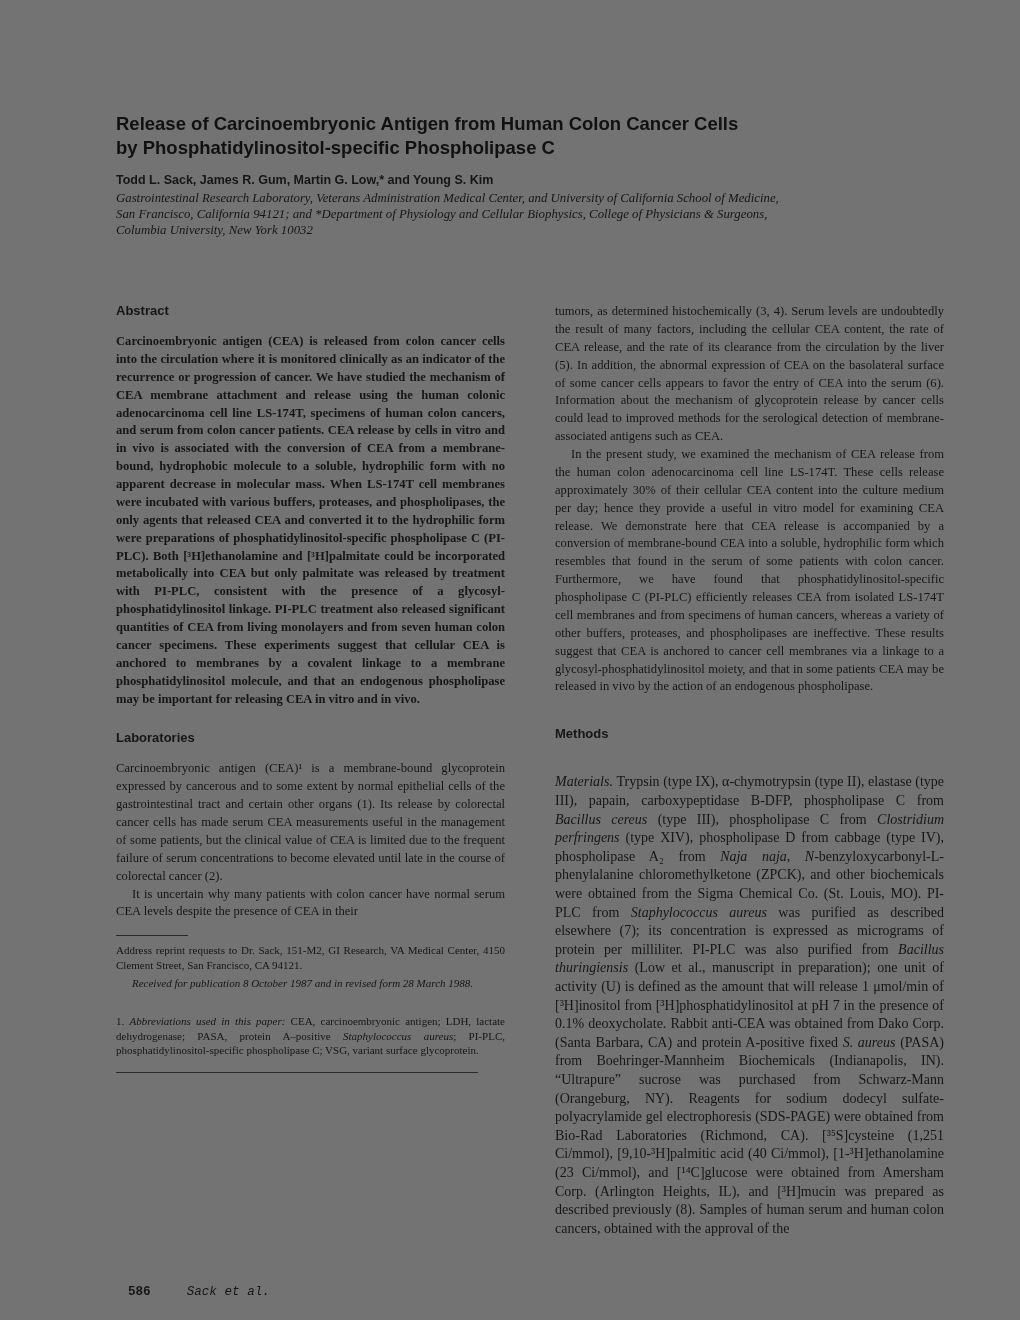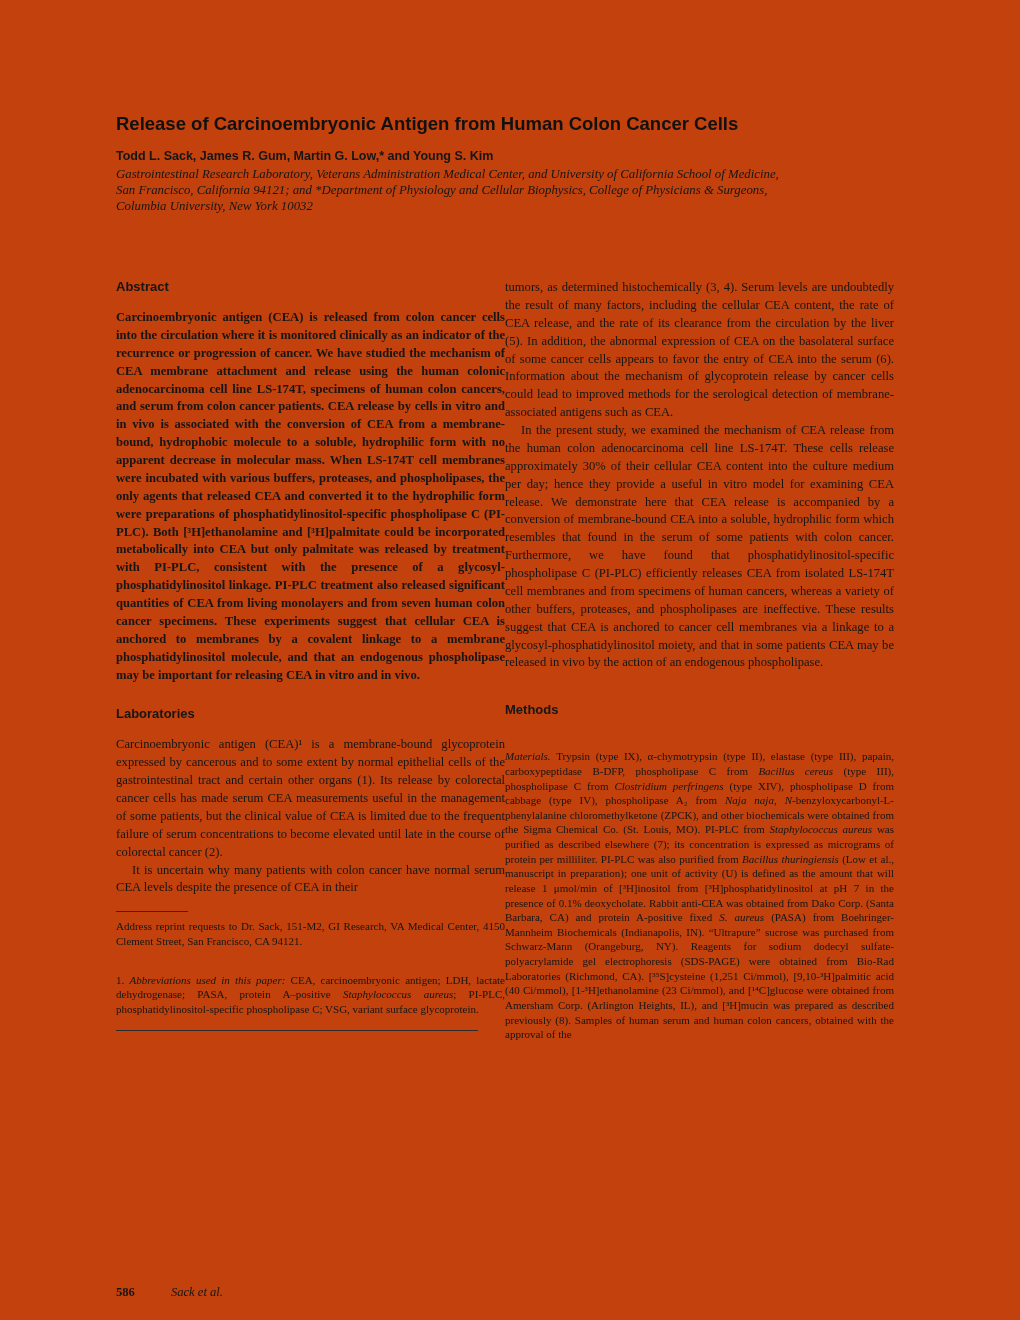--- a/index.html
+++ b/index.html
@@ -6,21 +6,21 @@
   html, body { margin: 0; padding: 0; }
   body {
     width: 1020px; height: 1320px;
     background: #f6f5f1;
     font-family: "Liberation Serif", serif;
     color: #161616;
   }
   .page {
     position: relative;
     width: 1020px; height: 1320px;
-    background: #c2410c;
+    background: #737373;
     overflow: hidden;
   }
   .inner { position: absolute; left: 116px; top: 112px; width: 828px; }
 
   .title {
     margin: 0;
     font-family: "Liberation Sans", sans-serif;
     font-weight: bold;
     font-size: 18.5px;
     line-height: 1.3;
@@ -35,21 +35,21 @@
     font-size: 12.5px;
   }
   .affiliation {
     margin-top: 4px;
     font-style: italic;
     font-size: 12.8px;
     line-height: 1.25;
   }
   .affiliation-line { display: block; }
 
-  .columns { display: flex; margin-top: 64px; }
+  .columns { display: flex; gap: 50px; margin-top: 64px; }
   .col { width: 389px; }
 
   .section-heading {
     margin: 0 0 15px 0;
     font-family: "Liberation Sans", sans-serif;
     font-size: 13px;
     font-weight: bold;
   }
   .section-heading.introduction { margin-top: 22px; }
   .section-heading.methods { margin-top: 30px; margin-bottom: 32px; }
@@ -81,44 +81,46 @@
   .italic { font-style: italic; }
 
   .journal-rule {
     width: 93%; height: 0;
     border-top: 1px solid #2a2a2a;
     margin: 14px 0 7px 0;
   }
   .journal-line { font-size: 11px; line-height: 1.5; }
 
   .small-para {
-    font-size: 11px;
+    font-size: 14px;
     line-height: 1.33;
     text-align: justify;
     hyphens: auto; -webkit-hyphens: auto;
   }
   em { font-style: italic; }
 
   .page-footer {
     position: absolute;
-    left: 116px; top: 1285px;
+    left: 128px; top: 1285px;
     font-size: 12.6px;
+    font-family: Liberation Mono, monospace;
   }
   .page-number { font-weight: bold; margin-right: 36px; }
   .footer-authors { font-style: italic; }
 </style>
 </head>
 <body>
 
 <div class="page">
   <div class="inner">
 
     <header class="paper-header">
       <h1 class="title">
         <span class="title-line">Release of Carcinoembryonic Antigen from Human Colon Cancer Cells</span>
+        <span class="title-line">by Phosphatidylinositol-specific Phospholipase C</span>
       </h1>
       <div class="authors">Todd L. Sack, James R. Gum, Martin G. Low,* and Young S. Kim</div>
       <div class="affiliation">
         <span class="affiliation-line">Gastrointestinal Research Laboratory, Veterans Administration Medical Center, and University of California School of Medicine,</span>
         <span class="affiliation-line">San Francisco, California 94121; and *Department of Physiology and Cellular Biophysics, College of Physicians &amp; Surgeons,</span>
         <span class="affiliation-line">Columbia University, New York 10032</span>
       </div>
     </header>
 
     <div class="columns">
@@ -127,20 +129,21 @@
         <h2 class="section-heading">Abstract</h2>
         <p class="abstract">Carcinoembryonic antigen (CEA) is released from colon cancer cells into the circulation where it is monitored clinically as an indicator of the recurrence or progression of cancer. We have studied the mechanism of CEA membrane attachment and release using the human colonic adenocarcinoma cell line LS-174T, specimens of human colon cancers, and serum from colon cancer patients. CEA release by cells in vitro and in vivo is associated with the conversion of CEA from a membrane-bound, hydrophobic molecule to a soluble, hydrophilic form with no apparent decrease in molecular mass. When LS-174T cell membranes were incubated with various buffers, proteases, and phospholipases, the only agents that released CEA and converted it to the hydrophilic form were preparations of phosphatidylinositol-specific phospholipase C (PI-PLC). Both [³H]ethanolamine and [³H]palmitate could be incorporated metabolically into CEA but only palmitate was released by treatment with PI-PLC, consistent with the presence of a glycosyl-phosphatidylinositol linkage. PI-PLC treatment also released significant quantities of CEA from living monolayers and from seven human colon cancer specimens. These experiments suggest that cellular CEA is anchored to membranes by a covalent linkage to a membrane phosphatidylinositol molecule, and that an endogenous phospholipase may be important for releasing CEA in vitro and in vivo.</p>
 
         <h2 class="section-heading introduction">Laboratories</h2>
         <p class="body-para">Carcinoembryonic antigen (CEA)¹ is a membrane-bound glycoprotein expressed by cancerous and to some extent by normal epithelial cells of the gastrointestinal tract and certain other organs (1). Its release by colorectal cancer cells has made serum CEA measurements useful in the management of some patients, but the clinical value of CEA is limited due to the frequent failure of serum concentrations to become elevated until late in the course of colorectal cancer (2).</p>
         <p class="body-para indent">It is uncertain why many patients with colon cancer have normal serum CEA levels despite the presence of CEA in their</p>
 
         <div class="footnote-block">
           <div class="footnote-rule"></div>
           <p class="footnote">Address reprint requests to Dr. Sack, 151-M2, GI Research, VA Medical Center, 4150 Clement Street, San Francisco, CA 94121.</p>
+          <p class="footnote italic indent">Received for publication 8 October 1987 and in revised form 28 March 1988.</p>
           <p class="footnote abbrev"><span>1. </span><em>Abbreviations used in this paper:</em><span> CEA, carcinoembryonic antigen; LDH, lactate dehydrogenase; PASA, protein A–positive </span><em>Staphylococcus aureus</em><span>; PI-PLC, phosphatidylinositol-specific phospholipase C; VSG, variant surface glycoprotein.</span></p>
           <div class="journal-rule"></div>
         </div>
       </div>
 
       <div class="col col-right">
         <p class="body-para">tumors, as determined histochemically (3, 4). Serum levels are undoubtedly the result of many factors, including the cellular CEA content, the rate of CEA release, and the rate of its clearance from the circulation by the liver (5). In addition, the abnormal expression of CEA on the basolateral surface of some cancer cells appears to favor the entry of CEA into the serum (6). Information about the mechanism of glycoprotein release by cancer cells could lead to improved methods for the serological detection of membrane-associated antigens such as CEA.</p>
         <p class="body-para indent">In the present study, we examined the mechanism of CEA release from the human colon adenocarcinoma cell line LS-174T. These cells release approximately 30% of their cellular CEA content into the culture medium per day; hence they provide a useful in vitro model for examining CEA release. We demonstrate here that CEA release is accompanied by a conversion of membrane-bound CEA into a soluble, hydrophilic form which resembles that found in the serum of some patients with colon cancer. Furthermore, we have found that phosphatidylinositol-specific phospholipase C (PI-PLC) efficiently releases CEA from isolated LS-174T cell membranes and from specimens of human cancers, whereas a variety of other buffers, proteases, and phospholipases are ineffective. These results suggest that CEA is anchored to cancer cell membranes via a linkage to a glycosyl-phosphatidylinositol moiety, and that in some patients CEA may be released in vivo by the action of an endogenous phospholipase.</p>
 
         <h2 class="section-heading methods">Methods</h2>

